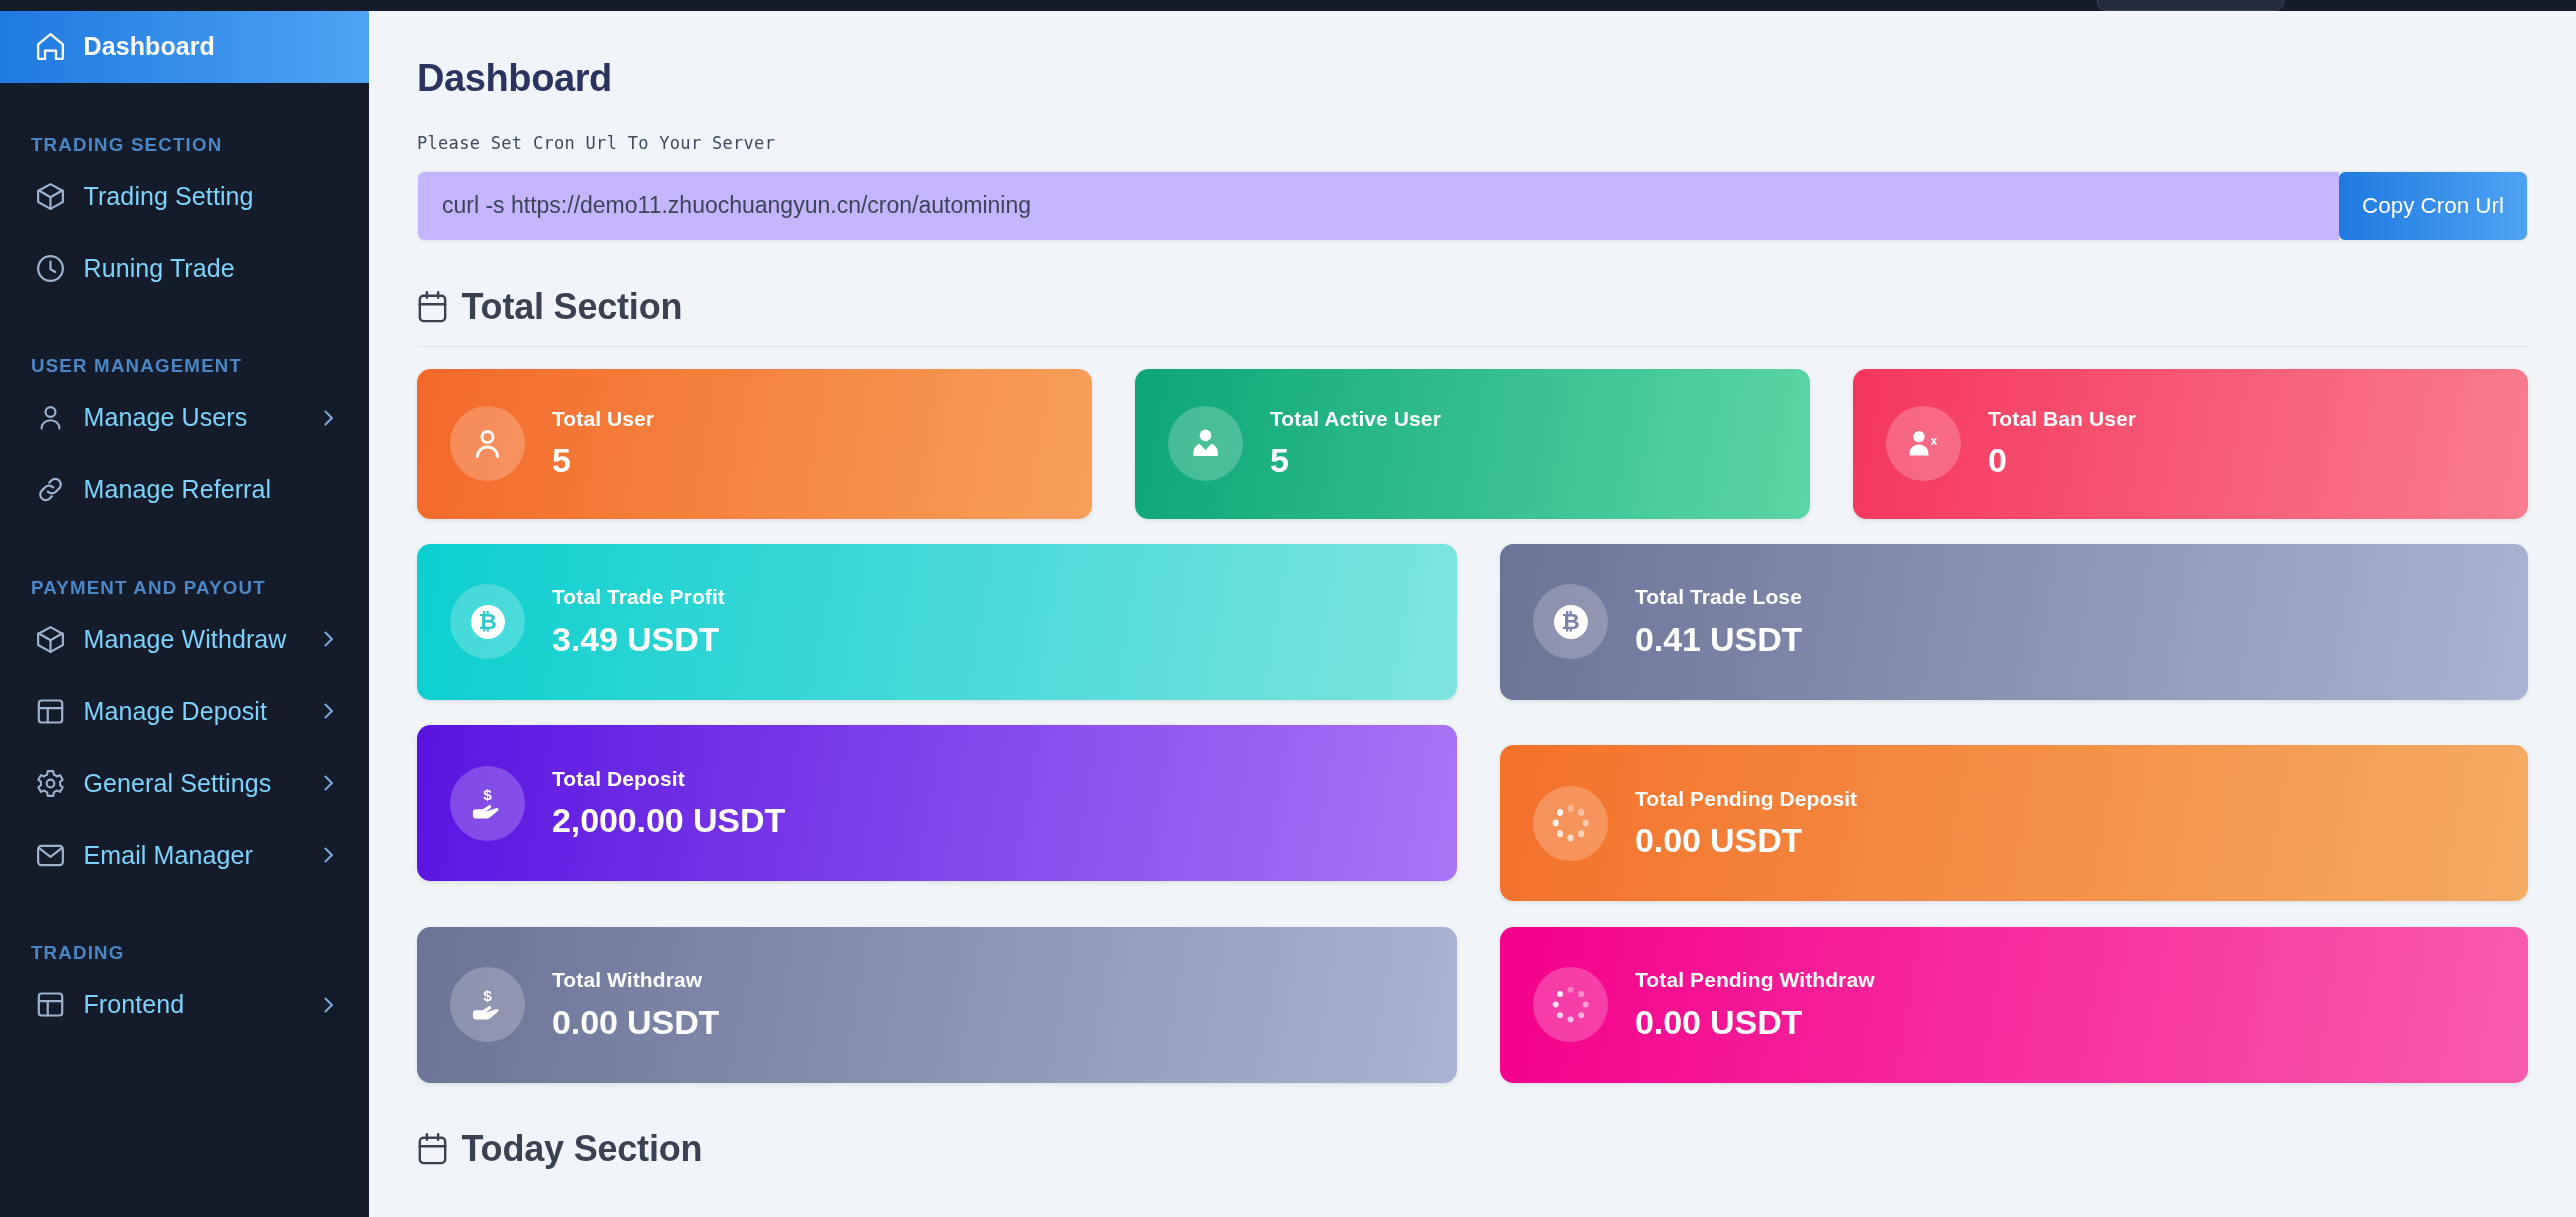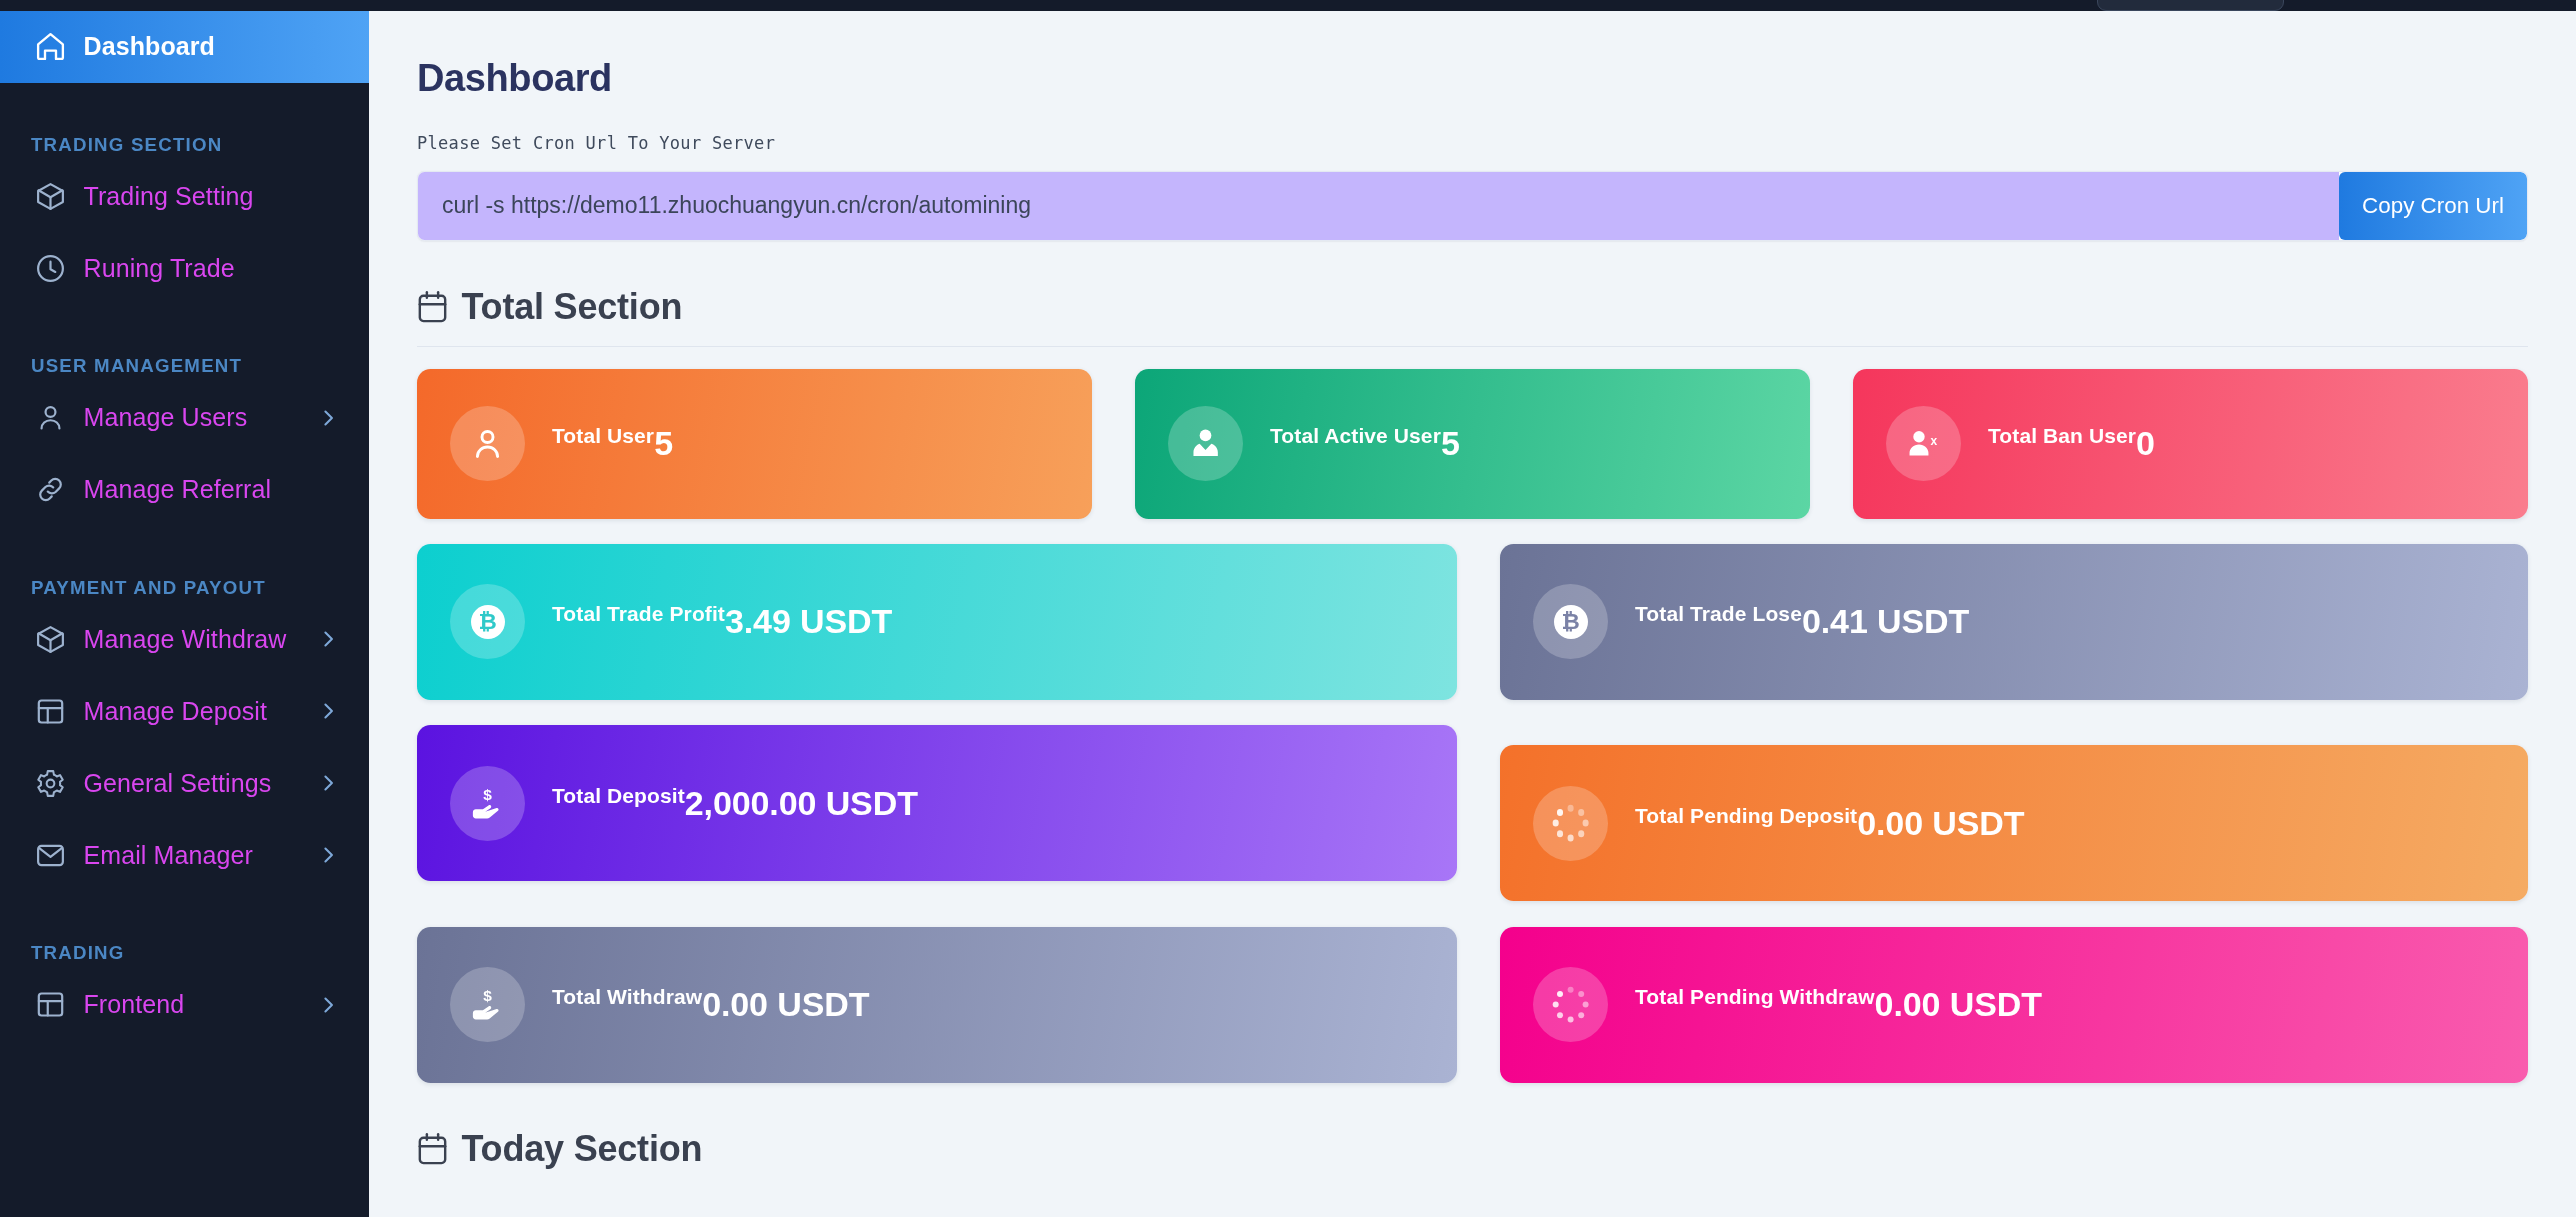--- a/index.html
+++ b/index.html
@@ -15,21 +15,21 @@
   .sidebar {
     width: 369px; min-width: 369px; height: 1218px;
     background: #141b2a;
     position: relative; z-index: 3;
     overflow: hidden;
   }
   .sidebar-topstrip { height: 10.5px; background: #141b2a; }
   .nav-item {
     display: flex; align-items: center;
     height: 72px; padding: 0 31px;
-    color: #d946ef; text-decoration: none;
+    color: #7dd3fc; text-decoration: none;
     position: relative;
   }
   .nav-item .nav-ico {
     width: 39px; min-width: 39px; height: 39px;
     display: flex; align-items: center; justify-content: center;
     margin-right: 13.5px;
   }
   .nav-item .nav-ico svg { width: 33px; height: 33px; display: block; }
   .nav-label { font-size: 25px; letter-spacing: 0.1px; white-space: nowrap; }
   .nav-item.active {
@@ -139,21 +139,21 @@
   .row2 { gap: 43px; margin-top: 25.4px; }
 
   .card-ico {
     width: 75px; min-width: 75px; height: 75px;
     border-radius: 50%;
     background: rgba(255,255,255,.22);
     display: flex; align-items: center; justify-content: center;
     margin-right: 27px;
   }
   .card-ico svg { width: 39px; height: 39px; display: block; }
-  .card-body { display: flex; flex-direction: row; justify-content: flex-end; }
+  .card-body { display: flex; flex-direction: column; justify-content: flex-end; }
   .card-label {
     font-size: 21px; color: #ffffff;
     font-weight: 600; letter-spacing: 0.1px;
     margin-bottom: 10.5px;
   }
   .card-value {
     font-size: 34px; color: #ffffff; font-weight: 700;
     letter-spacing: -0.1px;
   }
   .row1 .card-label { font-size: 21px; }

